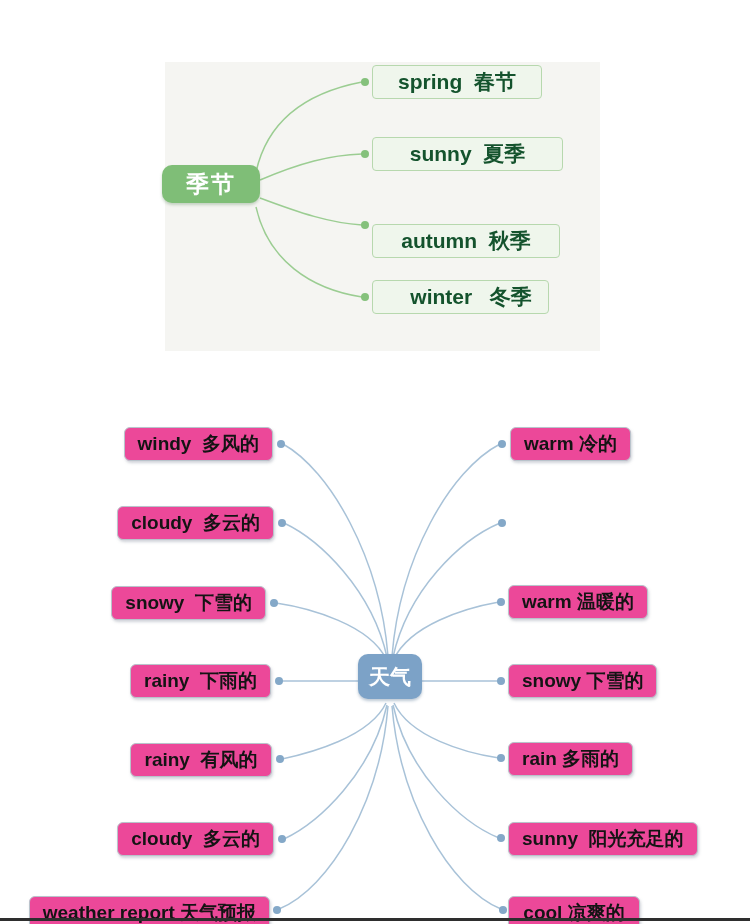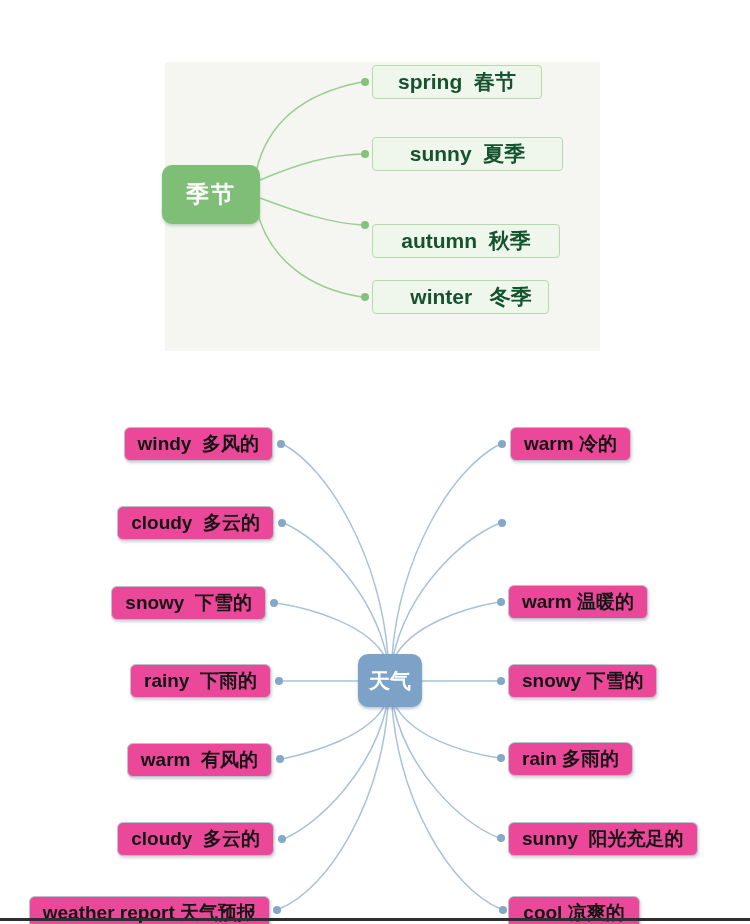--- a/index.html
+++ b/index.html
@@ -3,26 +3,26 @@
 <meta charset="utf-8">
 <style>
   html,body{margin:0;padding:0;background:#fff;}
   #page{position:relative;width:750px;height:924px;overflow:hidden;background:#fff;
         font-family:"Liberation Sans","DejaVu Sans",sans-serif;}
   #season-panel{position:absolute;left:165px;top:62px;width:435px;height:289px;
         background:#f5f5f2;}
   svg.wires{position:absolute;left:0;top:0;z-index:1;}
   .node{position:absolute;z-index:2;display:flex;align-items:center;justify-content:center;
         font-weight:bold;white-space:pre;box-sizing:border-box;}
-  .season-root{width:98px;height:59px;background:#7fbe77;border-radius:10px;
+  .season-root{width:98px;height:38px;background:#7fbe77;border-radius:10px;
         color:#fff;font-size:23px;letter-spacing:2px;
         box-shadow:0 2px 3px rgba(100,140,100,.35);}
   .season-child{height:34px;padding:0 15px;background:#eff6ec;border:1px solid #b7d8ae;
         border-radius:4px;color:#14532d;font-size:21px;}
-  .weather-root{width:64px;height:53px;background:#7ca2c7;border-radius:10px;
+  .weather-root{width:64px;height:45px;background:#7ca2c7;border-radius:10px;
         color:#fff;font-size:21px;box-shadow:0 2px 3px rgba(90,120,150,.4);}
   .weather-node{height:34px;padding:0 13px;background:#ec4899;border:1px solid #b9c3cb;
         border-radius:6px;color:#141414;font-size:19px;
         box-shadow:1px 2px 3px rgba(120,130,145,.35);}
   .weather-node.clipped{height:34px;}
   #bottom-rule{position:absolute;left:0;top:918px;width:750px;height:3px;
         background:#2e2e2e;z-index:3;}
 </style>
 </head>
 <body>
@@ -85,26 +85,26 @@
   <div class="node season-child" style="left:372px;top:137px;min-width:191px;">sunny  夏季</div>
   <div class="node season-child" style="left:372px;top:208px;min-width:188px;margin-top:16px;">autumn  秋季</div>
   <div class="node season-child" style="left:372px;top:280px;min-width:177px;padding-left:36px;">winter   冬季</div>
 
   <div class="node weather-root" style="left:358px;top:654px;">天气</div>
 
   <div class="node weather-node" style="right:477px;top:427px;min-width:143px;">windy  多风的</div>
   <div class="node weather-node" style="right:476px;top:506px;min-width:150px;">cloudy  多云的</div>
   <div class="node weather-node" style="right:484px;top:586px;min-width:137px;">snowy  下雪的</div>
   <div class="node weather-node" style="right:479px;top:664px;min-width:131px;">rainy  下雨的</div>
-  <div class="node weather-node" style="right:478px;top:743px;min-width:142px;">warm  有风的</div>
+  <div class="node weather-node" style="right:478px;top:743px;min-width:142px;">rainy  有风的</div>
   <div class="node weather-node" style="right:476px;top:822px;min-width:150px;">cloudy  多云的</div>
   <div class="node weather-node clipped" style="right:480px;top:896px;min-width:238px;">weather report 天气预报</div>
 
   <div class="node weather-node" style="left:510px;top:427px;min-width:103px;">warm 冷的</div>
   <div class="node weather-node" style="left:508px;top:585px;min-width:135px;">warm 温暖的</div>
   <div class="node weather-node" style="left:508px;top:664px;min-width:143px;">snowy 下雪的</div>
-  <div class="node weather-node" style="left:508px;top:742px;min-width:118px;border-radius:7px;">rain 多雨的</div>
+  <div class="node weather-node" style="left:508px;top:742px;min-width:118px;">rain 多雨的</div>
   <div class="node weather-node" style="left:508px;top:822px;min-width:181px;">sunny  阳光充足的</div>
   <div class="node weather-node clipped" style="left:508px;top:896px;min-width:132px;">cool 凉爽的</div>
 
   <div id="bottom-rule"></div>
 
 </div>
 
 </body></html>

